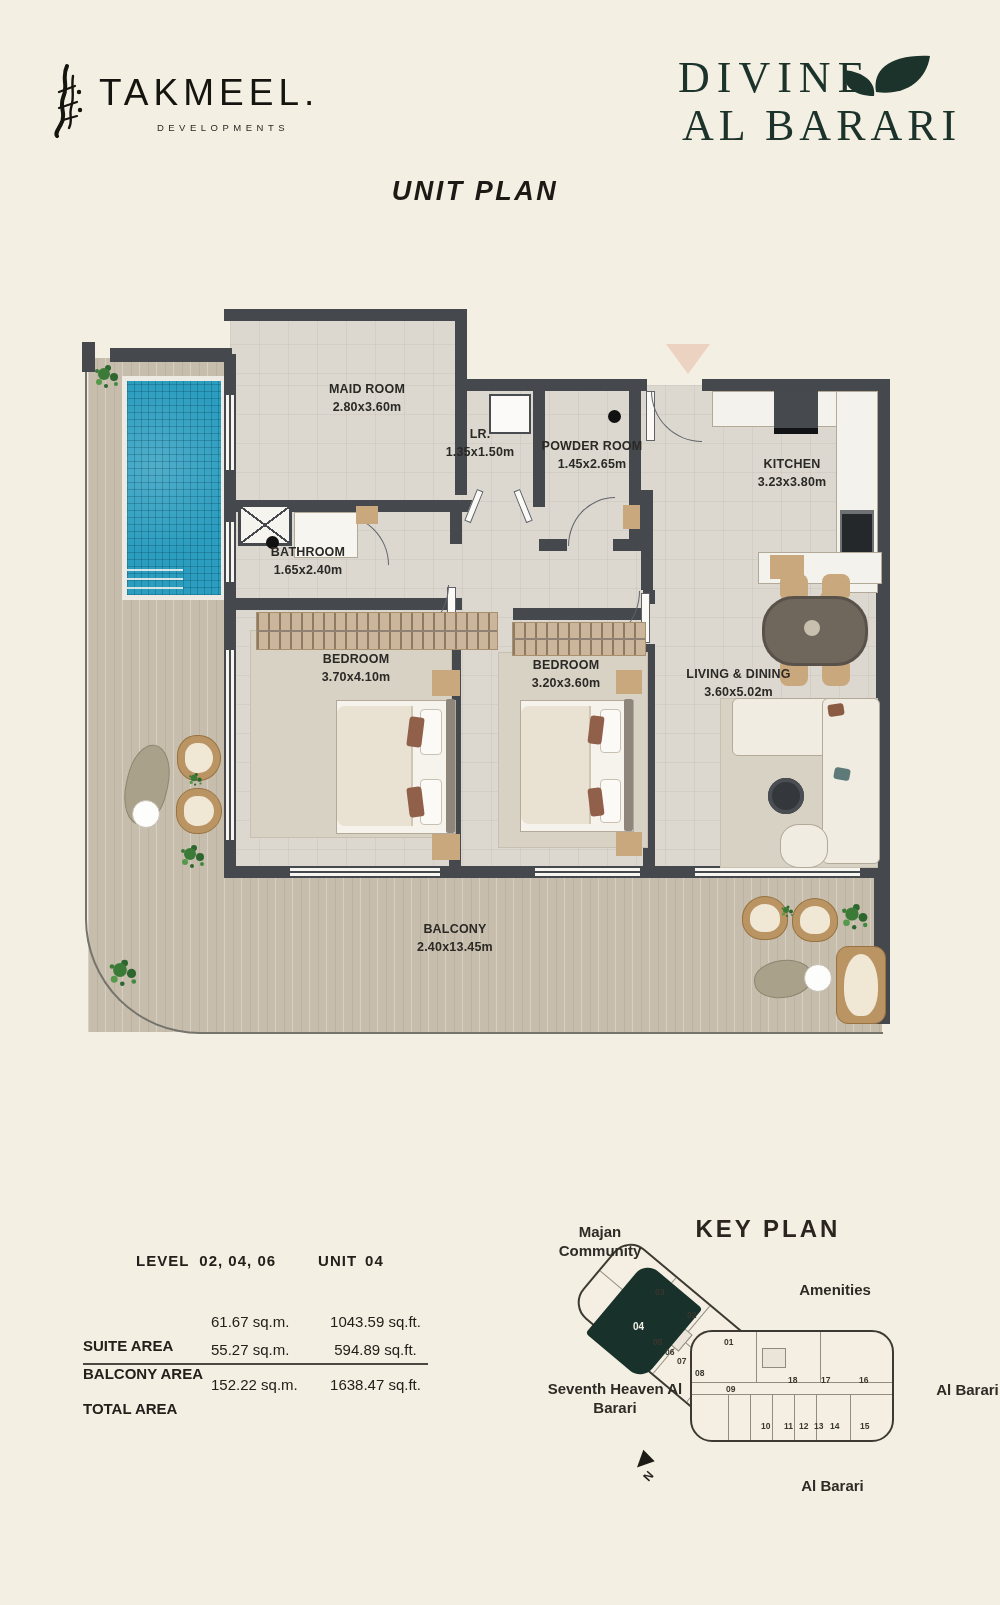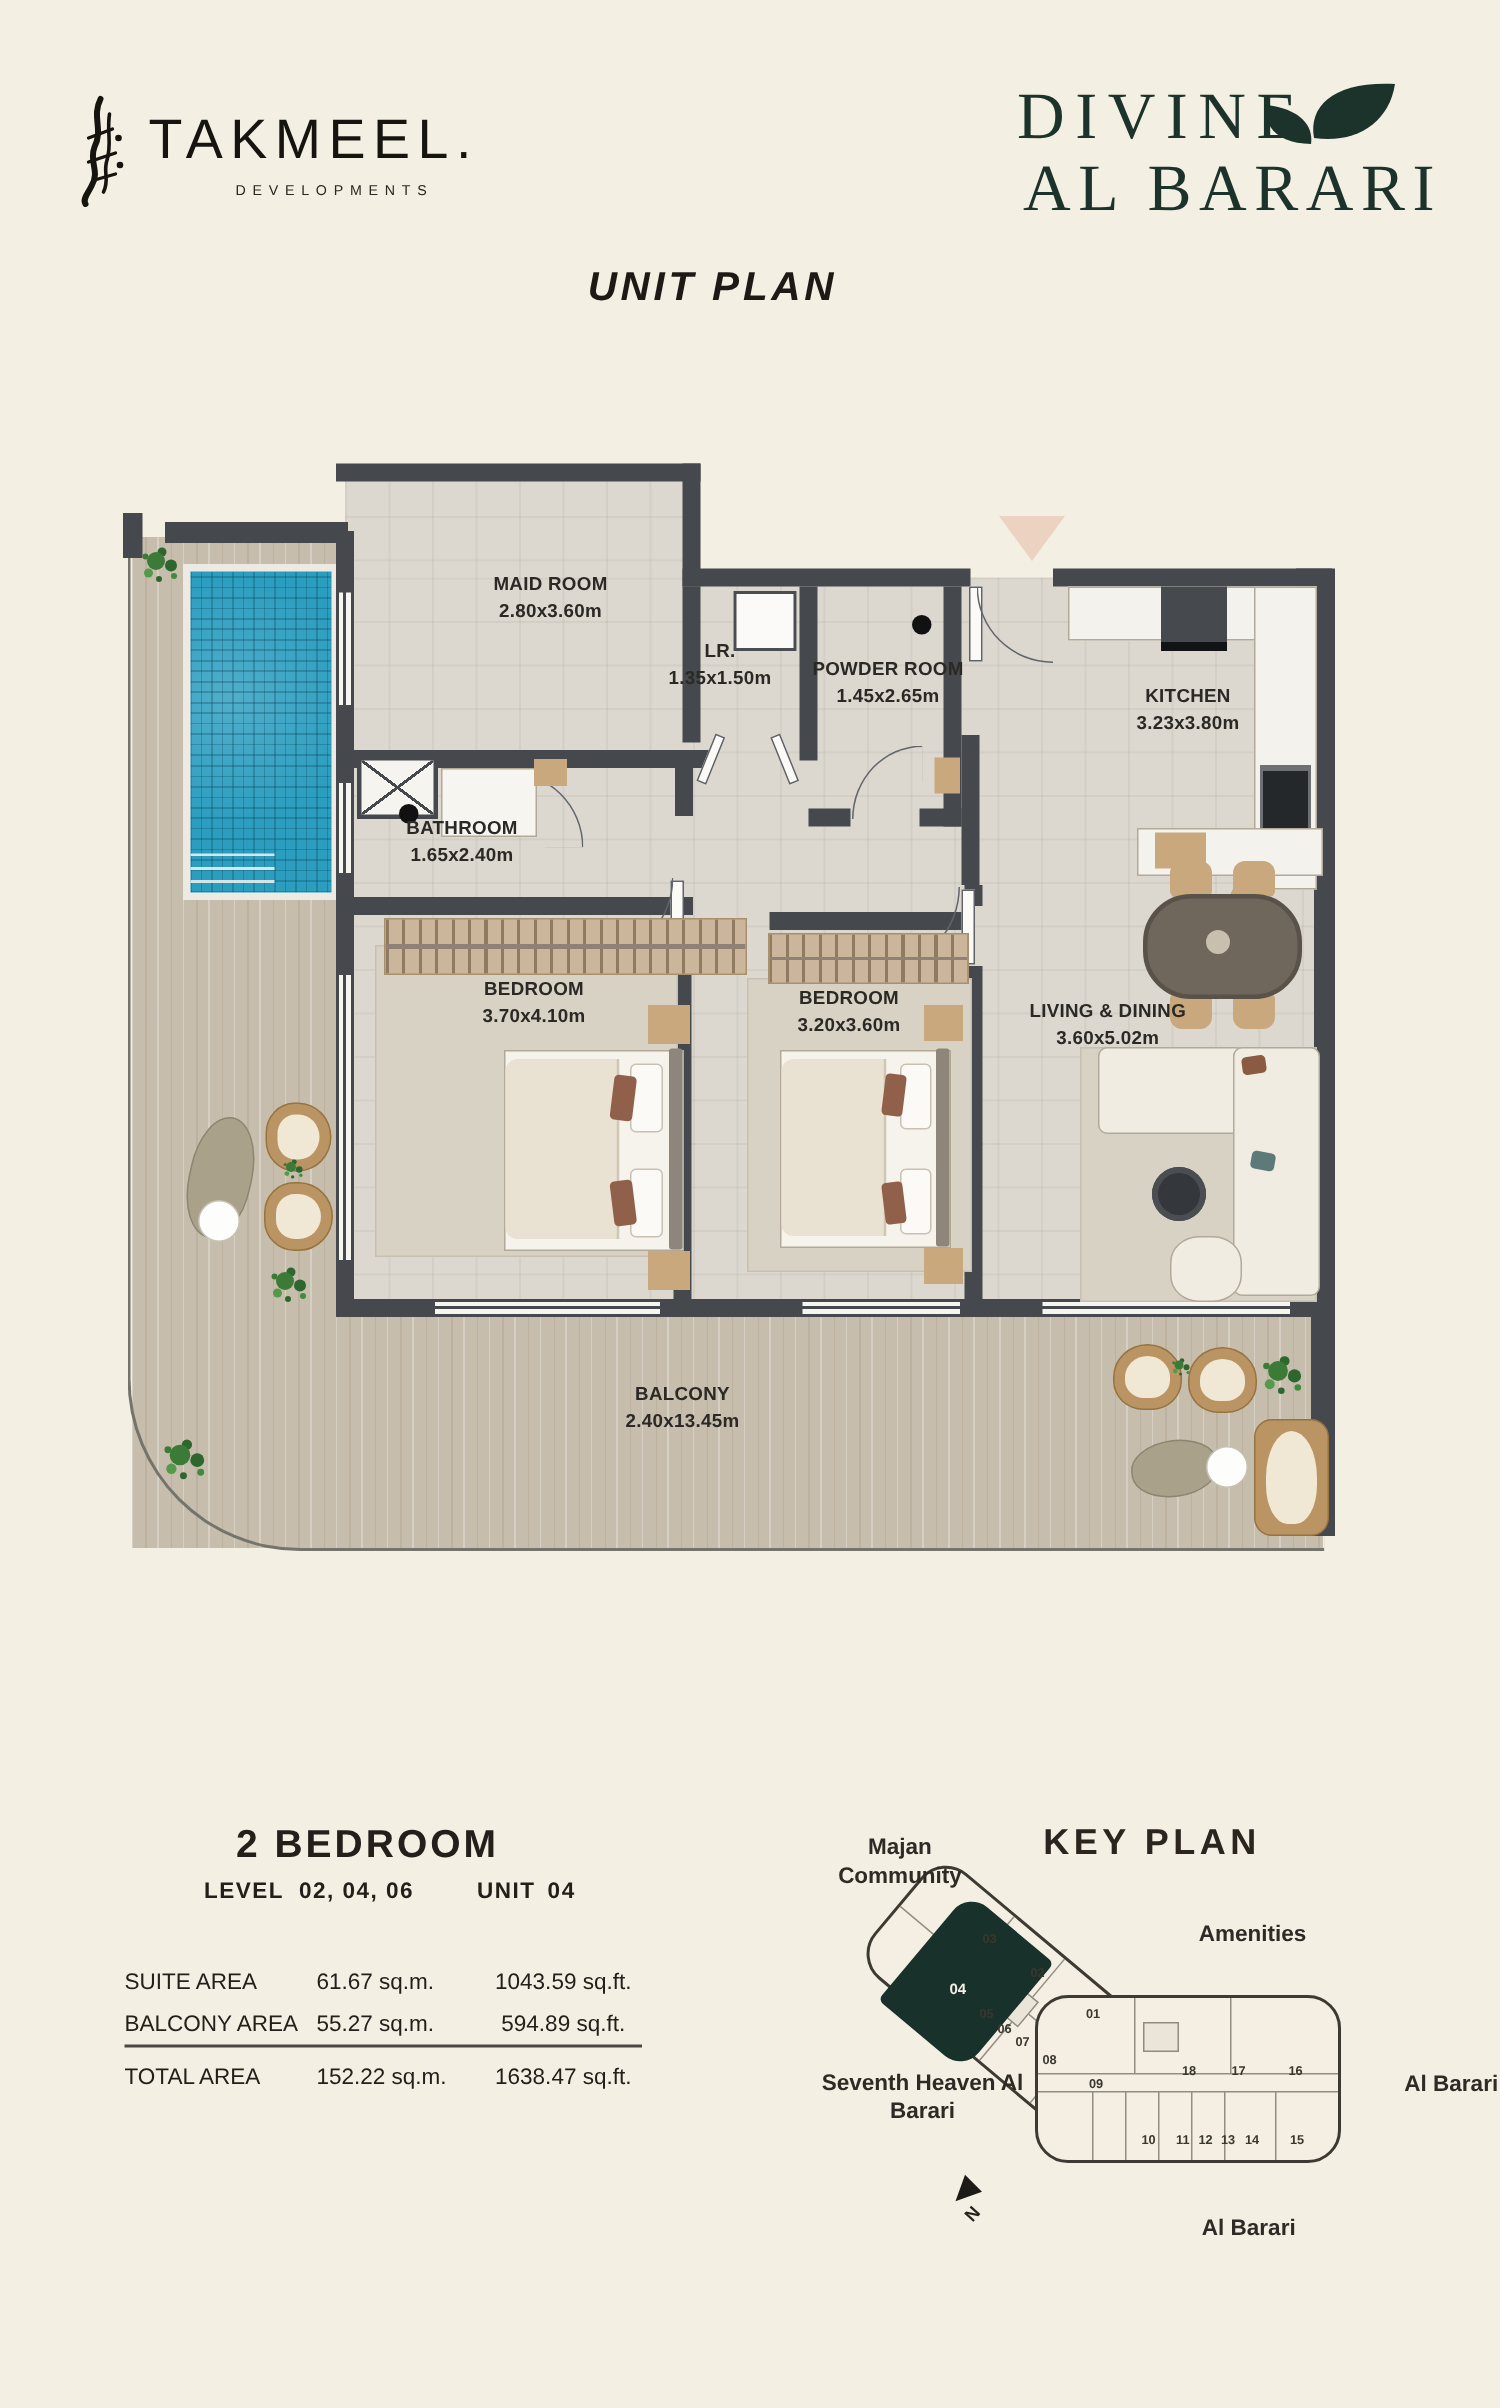--- a/index.html
+++ b/index.html
@@ -43,21 +43,21 @@
      repeating-linear-gradient(90deg,rgba(92,74,50,.55) 0 2px,transparent 2px 11px);}
   .xbox{background:#f6f4ef;border:3px solid #45484c;background-image:
      linear-gradient(to top right,transparent calc(50% - 1px),#45484c calc(50% - 1px),#45484c calc(50% + 1px),transparent calc(50% + 1px)),
      linear-gradient(to bottom right,transparent calc(50% - 1px),#45484c calc(50% - 1px),#45484c calc(50% + 1px),transparent calc(50% + 1px));}
   .rug{background:#d8d2c5;border:1px solid #c7c0b1;}
   .entry-tri{width:0;height:0;border-left:22px solid transparent;border-right:22px solid transparent;border-top:30px solid #ecd2c0;}
   
   .big-type{font-size:26px;font-weight:700;letter-spacing:2px;color:#23201b;}
   .lvl{font-size:15px;font-weight:700;letter-spacing:1px;color:#23201b;display:flex;}
   .area-row{display:grid;grid-template-columns:128px 112px 105px;width:345px;font-size:15px;color:#23201b;}
-  .area-row .al{font-weight:400;}
+  .area-row .al{font-weight:700;margin-top:24px;}
   .area-row .am{font-weight:500;}
   .area-row .af{font-weight:500;text-align:center;}
   .area-div{height:2px;background:#4c4841;}
   
   #keyplan{left:540px;top:1195px;width:470px;height:320px;font-size:15px;}
   .kp-title{font-size:24px;font-weight:700;letter-spacing:3px;color:#2c241e;}
   .kp-label{font-weight:700;color:#2e2b26;line-height:1.25;text-align:center;}
   .wing{background:#f4efe2;border:2px solid #3c3a33;border-radius:22px;}
   .kp-line{background:#918d81;}
   .kp-num{position:absolute;font-size:8.5px;font-weight:700;color:#3a372f;}
@@ -247,21 +247,20 @@
       <span>BEDROOM</span><br>
       <span>3.20x3.60m</span></div>
     <div class="abs room-label" style="left:576px;top:365px;width:165px">
       <span>LIVING &amp; DINING</span><br>
       <span>3.60x5.02m</span></div>
     <div class="abs room-label" style="left:295px;top:620px;width:160px">
       <span>BALCONY</span><br>
       <span>2.40x13.45m</span></div>
   </div>
 
-  <div class="abs big-type" style="left:120px;top:1214px;width:250px;text-align:center">2 BEDROOM</div>
   <div class="abs lvl" style="left:136px;top:1252px">
     <span>LEVEL</span>
     <span style="margin-left:10px">02, 04, 06</span>
     <span style="margin-left:42px">UNIT</span>
     <span style="margin-left:8px">04</span>
   </div>
   <div class="abs area-row" style="left:83px;top:1313px">
     <span class="al">SUITE AREA</span>
     <span class="am">61.67 sq.m.</span>
     <span class="af">1043.59 sq.ft.</span>

